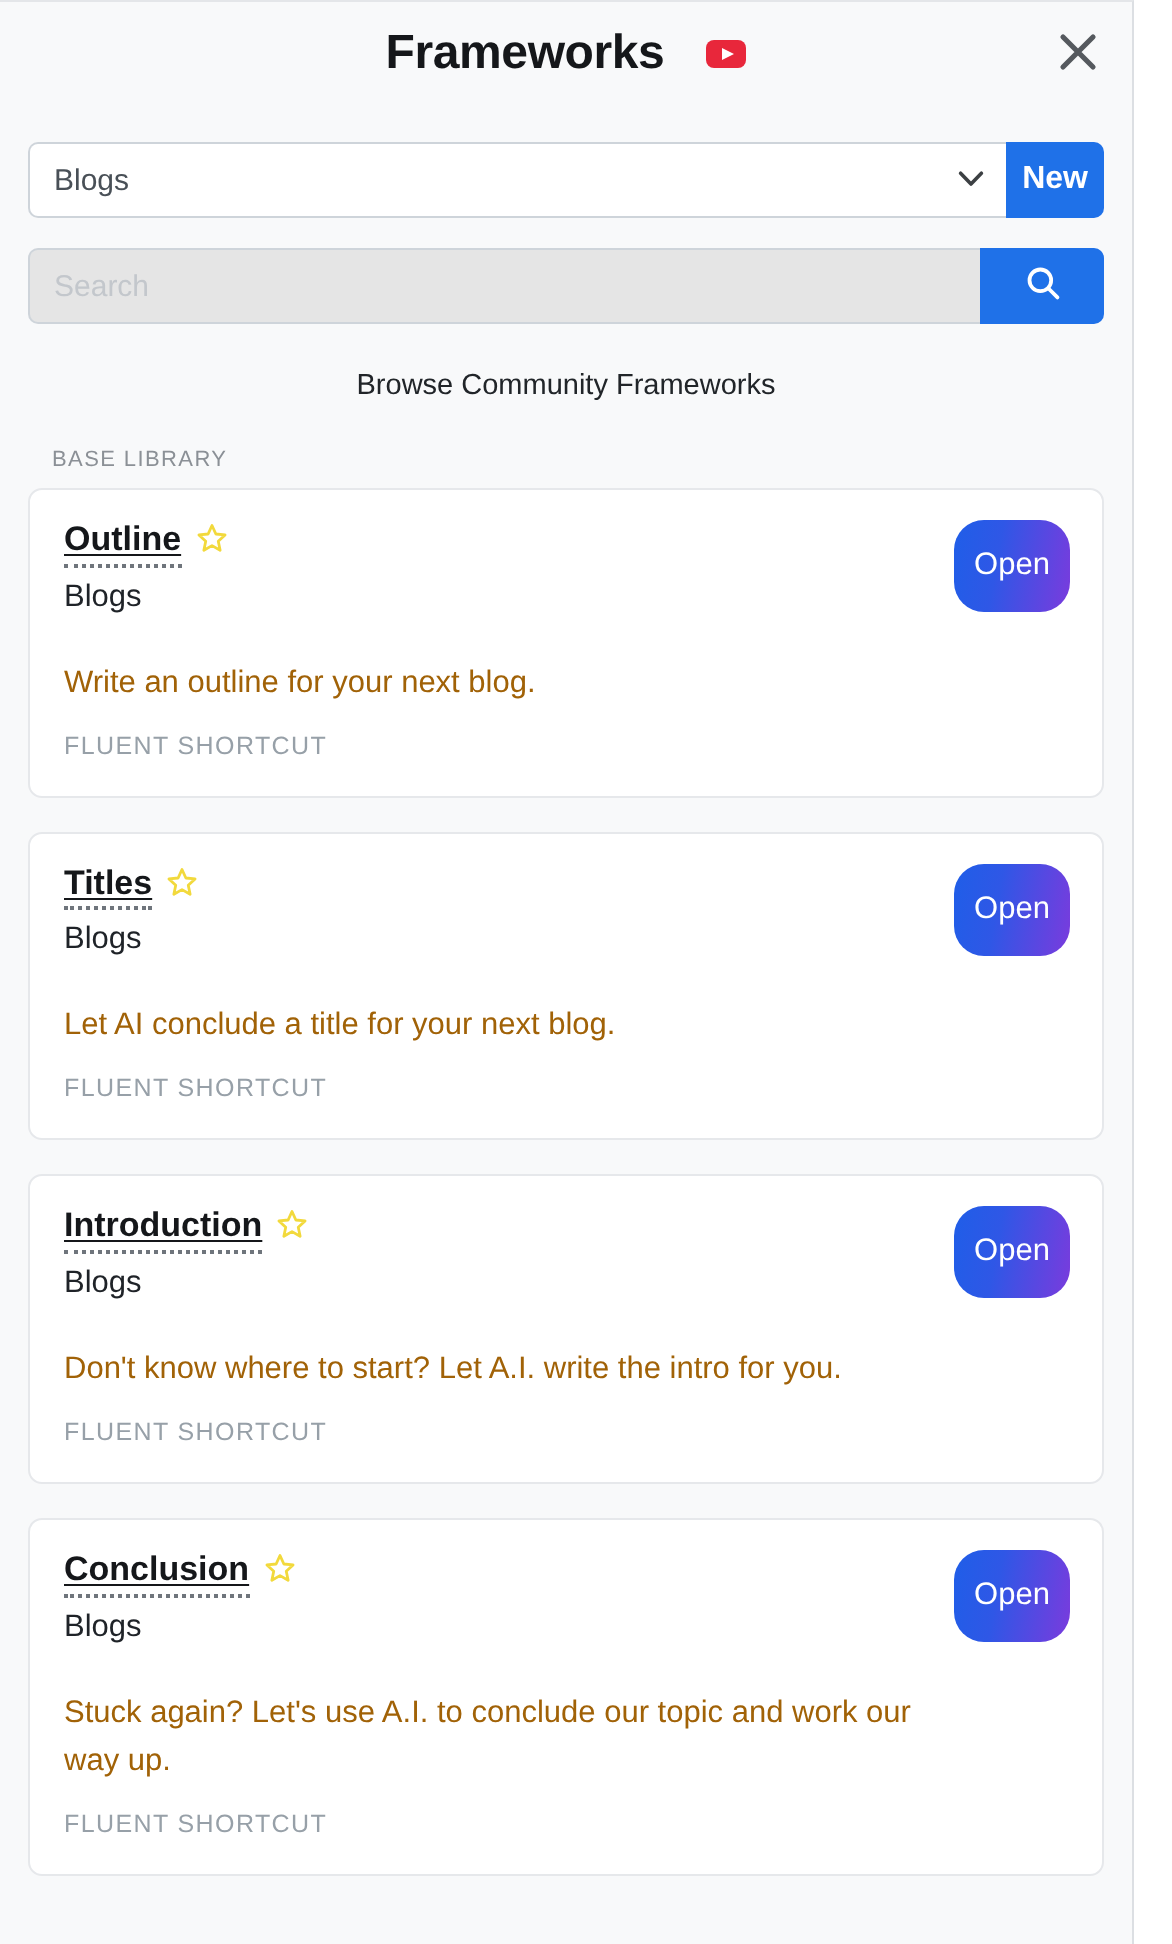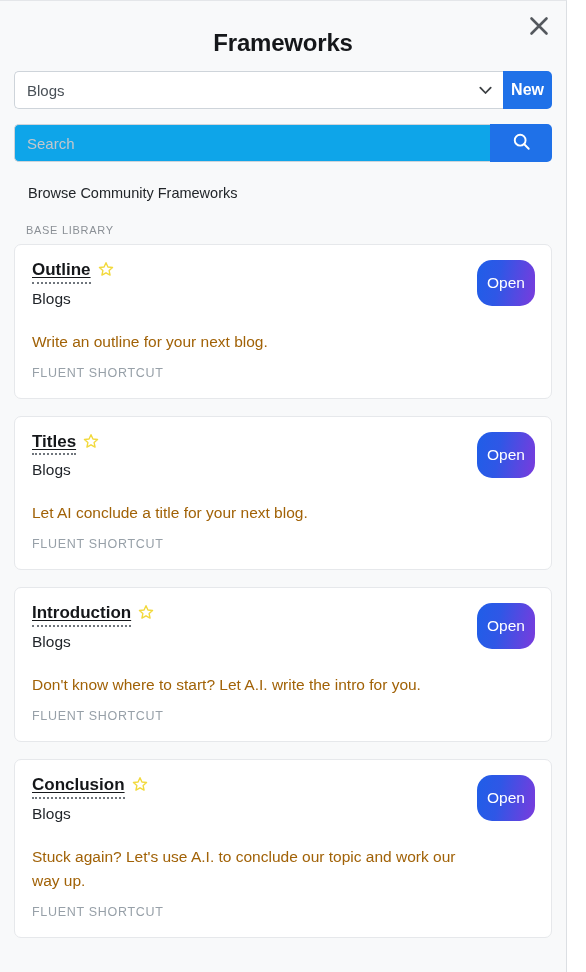--- a/index.html
+++ b/index.html
@@ -54,22 +54,21 @@
     justify-content: center;
     cursor: pointer;
   }
   .close-btn svg { display: block; }
 
   .title-row {
     display: flex;
     align-items: center;
     justify-content: center;
     gap: 21px;
-    padding-top: 28px;
-    flex-direction: column;
+    padding-top: 12px;
   }
   .title-text {
     font-size: 24px;
     font-weight: bold;
     color: #15171a;
     letter-spacing: -0.2px;
   }
   .yt-icon {
     display: inline-flex;
     align-items: center;
@@ -141,42 +140,42 @@
     cursor: pointer;
   }
 
   .search-input {
     flex: 1;
     min-width: 0;
     height: 100%;
     border: 1px solid #ced4da;
     border-right: none;
     border-radius: 5px 0 0 5px;
-    background: #0ea5e9;
+    background: #e5e5e5;
     font-size: 15px;
     font-family: "Liberation Sans", sans-serif;
     color: #212529;
     padding: 0 12px;
     outline: none;
   }
   .search-input::placeholder { color: #c3c7cc; }
 
   .btn-search {
     width: 62px;
     background: #1f71e8;
     border: none;
     border-radius: 0 5px 5px 0;
     display: flex;
     align-items: center;
     justify-content: center;
     cursor: pointer;
   }
 
   .browse-row {
-    text-align: left;
+    text-align: center;
     padding: 7px 14px 0 14px;
   }
   .browse-link {
     font-size: 14.5px;
     color: #212529;
     text-decoration: none;
     cursor: pointer;
   }
 
   .section-label {

